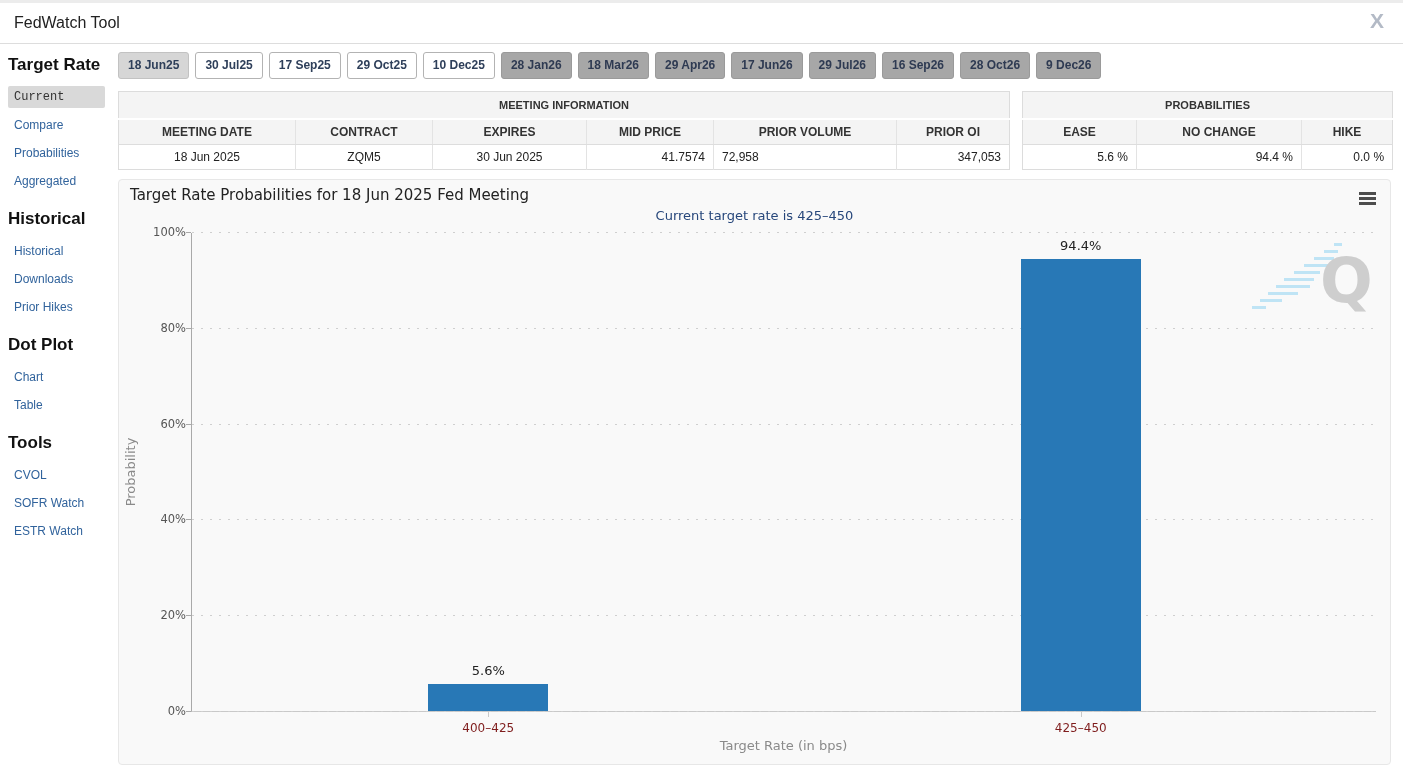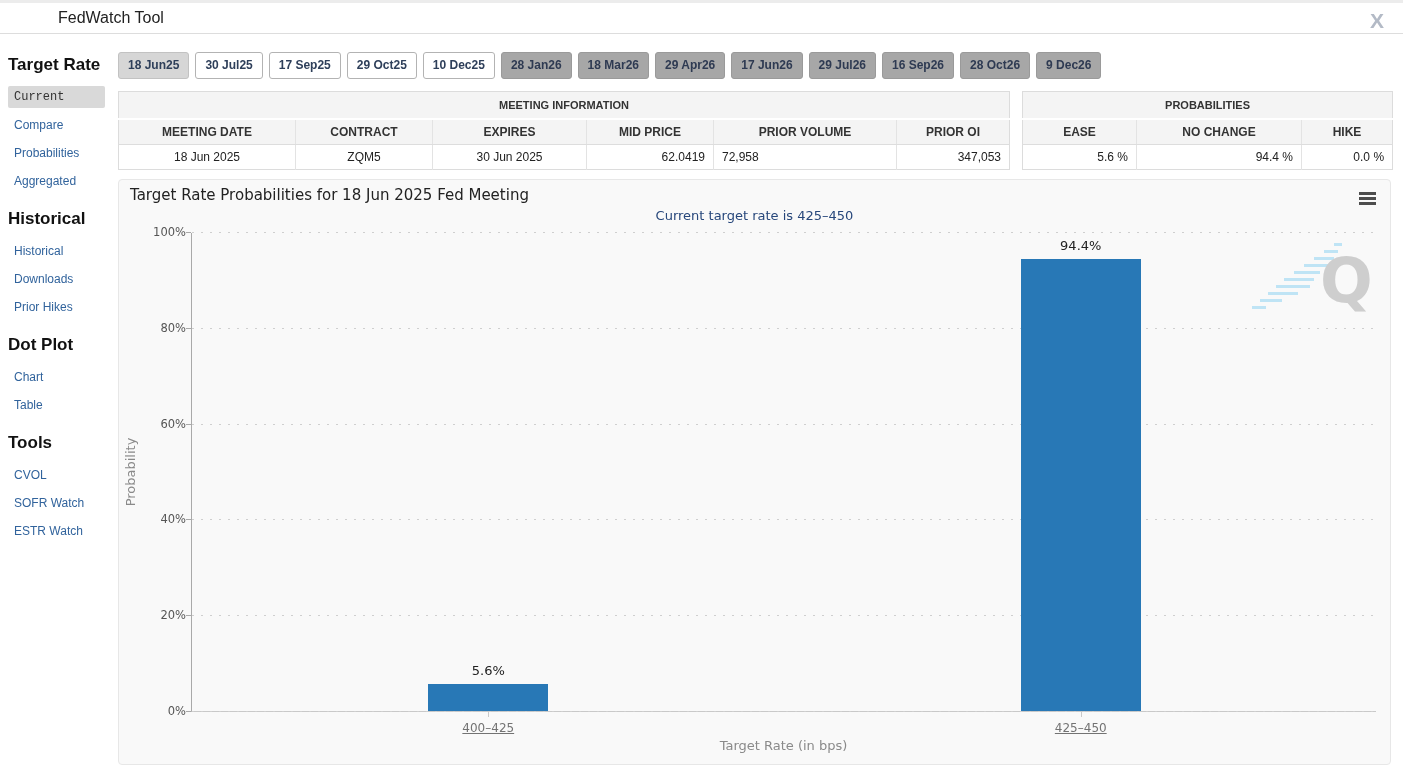--- a/index.html
+++ b/index.html
@@ -2,22 +2,22 @@
 <html><head>
 <meta charset="utf-8">
 <style>
   * { margin:0; padding:0; box-sizing:border-box; }
   html,body { width:1403px; height:767px; background:#fff; overflow:hidden;
               font-family:"Liberation Sans", sans-serif; }
   body { position:relative; }
 
   .top-strip { position:absolute; top:0; left:0; right:0; height:3px; background:#ececec; }
 
-  .app-header { position:absolute; top:3px; left:0; right:0; height:31px; background:#fff;
-                border-bottom:1px solid #ddd; display:flex; align-items:center;padding-left:44px; }
+  .app-header { position:absolute; top:3px; left:0; right:0; height:41px; background:#fff;
+                border-bottom:1px solid #ddd; display:flex; align-items:center; }
   .app-title { font-size:16px; color:#222; padding-left:14px; }
   .x-share { position:absolute; right:20px; top:6px; font-size:21px; font-weight:bold;
              color:#b3bac6; cursor:pointer; letter-spacing:-1px; }
 
   .sidebar { position:absolute; top:39px; left:0; width:113px; bottom:0; padding:16px 0 0 8px; }
   .side-section { margin-bottom:17px; }
   .side-title { font-size:17px; font-weight:bold; color:#111; margin-bottom:11px; }
   .side-item { font-size:12px; color:#31639c; margin:0 0 6px 0; padding:4px 6px; cursor:pointer;
                border-radius:2px; }
   .side-item.selected { background:#d9d9d9; color:#333; width:97px;font-family:Liberation Mono, monospace; }
@@ -56,21 +56,21 @@
   .ytick-mark { position:absolute; left:-6px; width:5px; height:1px; background:#a9a9a9; }
   .ytick-label { position:absolute; left:-58px; width:52px; text-align:right; font-size:11.5px;
                  color:#555; font-family:"DejaVu Sans", sans-serif; }
   .ylabel { position:absolute; left:-62px; top:50%; transform:translate(-50%,-50%) rotate(-90deg);
             font-size:13px; color:#8a8a8a; font-family:"DejaVu Sans", sans-serif; white-space:nowrap; }
   .bar { position:absolute; bottom:0; width:120px; }
   .bar-value { position:absolute; width:90px; text-align:center; font-size:13px; color:#222;
                font-family:"DejaVu Sans", sans-serif; }
   .xtick-mark { position:absolute; top:479px; width:1px; height:5px; background:#c9c9c9; }
   .xtick-label { position:absolute; top:488px; width:120px; text-align:center; font-size:12px;
-                 color:#737373; font-family:"DejaVu Sans", sans-serif;text-decoration:underline; }
+                 color:#7f1d1d; font-family:"DejaVu Sans", sans-serif; }
   .xlabel { position:absolute; left:72px; width:1185px; top:558px; text-align:center;
             font-size:13px; color:#8a8a8a; font-family:"DejaVu Sans", sans-serif; }
   .watermark { position:absolute; right:14px; top:56px; }
 </style>
 </head>
 <body>
 
 <div class="top-strip"></div>
 
 <div class="app-header">
@@ -141,21 +141,21 @@
             <th class="col">CONTRACT</th>
             <th class="col">EXPIRES</th>
             <th class="col">MID PRICE</th>
             <th class="col">PRIOR VOLUME</th>
             <th class="col">PRIOR OI</th>
           </tr>
           <tr>
             <td style="text-align: center;">18 Jun 2025</td>
             <td style="text-align: center;">ZQM5</td>
             <td style="text-align: center;">30 Jun 2025</td>
-            <td style="text-align: right;">62.0419</td>
+            <td style="text-align: right;">41.7574</td>
             <td style="text-align: left;">72,958</td>
             <td style="text-align: right;">347,053</td>
           </tr>
         </tbody>
       </table>
     <table class="info" id="prob-table" style="width:370px">
         <colgroup>
           <col style="width: 114px;">
           <col style="width: 165px;">
           <col style="width: 91px;">

